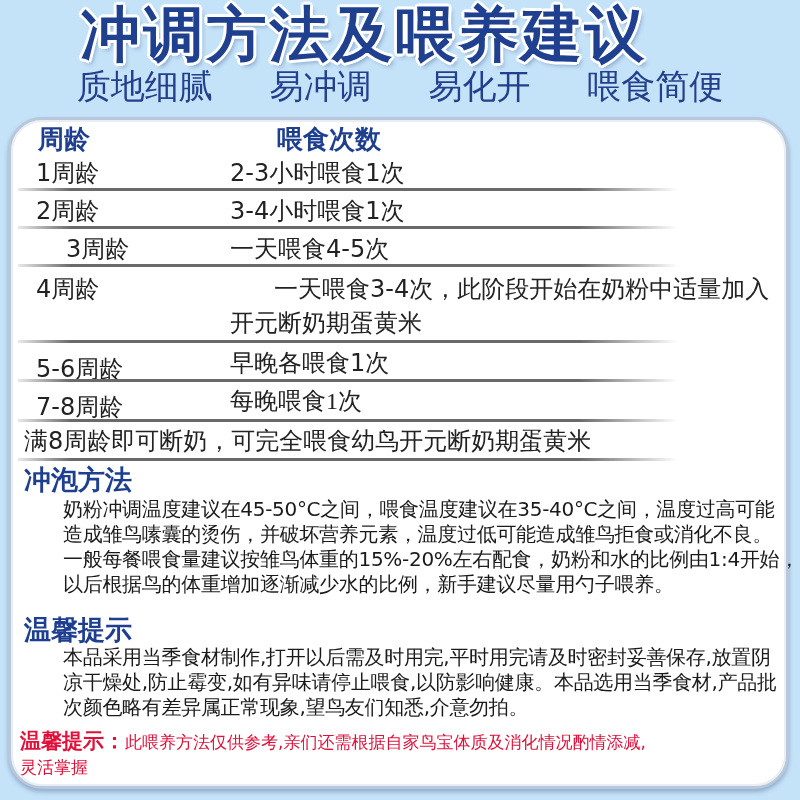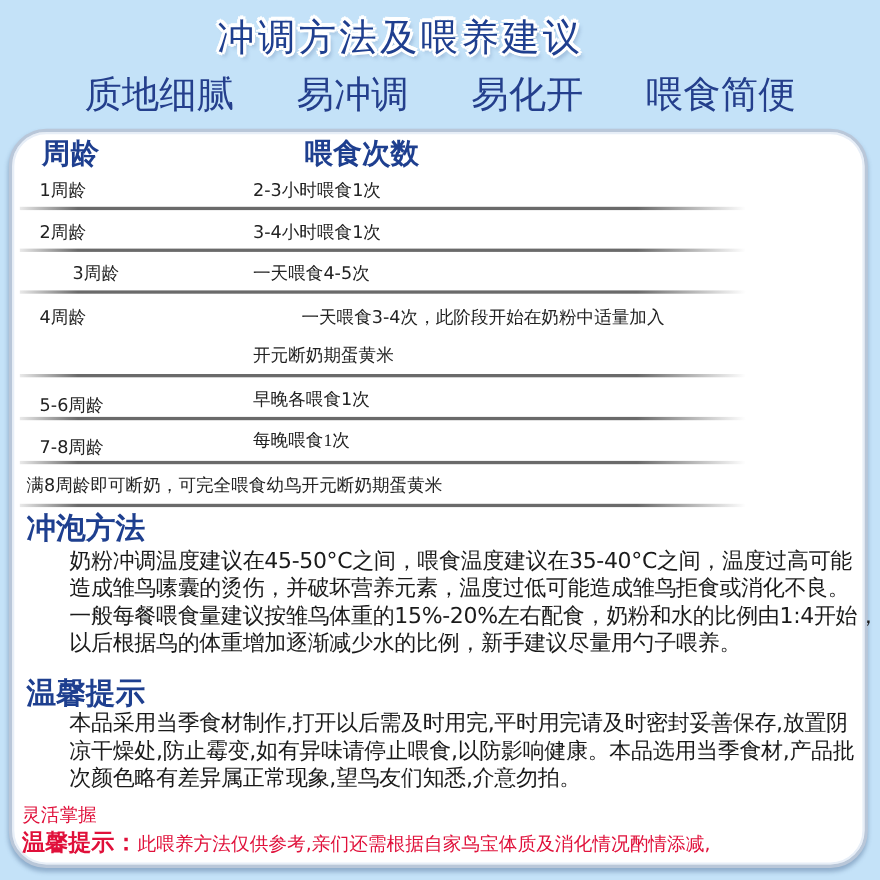--- a/index.html
+++ b/index.html
@@ -4,40 +4,40 @@
 <style>
   html, body { margin: 0; padding: 0; }
   body {
     width: 800px; height: 800px; overflow: hidden;
     background: #c4e2f8;
     font-family: "DejaVu Sans", "Liberation Sans", sans-serif;
     position: relative;
   }
   .title {
     position: absolute; left: 0; top: 2px; width: 728px; text-align: center;
-    font-size: 34px; font-weight: normal; color: #1f3f8f; letter-spacing: 3px;
+    font-size: 60px; font-weight: bold; color: #1f3f8f; letter-spacing: 3px;
     text-shadow: 3px 0 0 #fff, -3px 0 0 #fff, 0 3px 0 #fff, 0 -3px 0 #fff,
                  2px 2px 0 #fff, -2px -2px 0 #fff, 2px -2px 0 #fff, -2px 2px 0 #fff,
                  3px 4px 4px rgba(30,60,120,0.35);
     line-height: 64px;
   }
   .subtitle {
     position: absolute; left: 0; top: 64px; width: 800px; text-align: center;
     font-size: 34px; color: #243f8c; line-height: 44px; word-spacing: 18px;
   }
   .subtitle span { margin: 0 14px; }
   .panel {
     position: absolute; left: 8px; top: 117px; width: 775px; height: 666px;
     background: #fff;
     border-radius: 34px;
     border: 3px solid #b9c7d9;
     box-shadow: inset 0 0 0 2px #e7eef7, 0 3px 4px rgba(80,110,150,0.45);
   }
   .row {
-    position: absolute; left: 30px; width: 660px; font-size: 16px; color: #222;
+    position: absolute; left: 30px; width: 660px; font-size: 24px; color: #222;
     line-height: 26px;
   }
   .sep {
     position: absolute; left: 18px; width: 660px; height: 3px;
     background: linear-gradient(to right, rgba(110,110,110,0.15) 0%, #6a6a6a 8%, #6a6a6a 85%, rgba(110,110,110,0) 100%);
   }
   .age { position: absolute; left: 28px; }
   .freq { position: absolute; left: 222px; }
   .h-col {
     position: absolute; font-size: 26px; font-weight: bold; color: #1e3f8f;
@@ -124,15 +124,15 @@
 </div>
 
 <div class="section-title" style="top:612px;">温馨提示</div>
 <div class="para" style="top:645px;">
   <div>本品采用当季食材制作,打开以后需及时用完,平时用完请及时密封妥善保存,放置阴</div>
   <div>凉干燥处,防止霉变,如有异味请停止喂食,以防影响健康。本品选用当季食材,产品批</div>
   <div>次颜色略有差异属正常现象,望鸟友们知悉,介意勿拍。</div>
 </div>
 
 <div class="warn" style="top:729px;">
+  <div><span class="lbl">温馨提示：</span><span>此喂养方法仅供参考,亲们还需根据自家鸟宝体质及消化情况酌情添减,</span></div>
   <div>灵活掌握</div>
-  <div><span class="lbl">温馨提示：</span><span>此喂养方法仅供参考,亲们还需根据自家鸟宝体质及消化情况酌情添减,</span></div>
 </div>
 
 </body></html>

